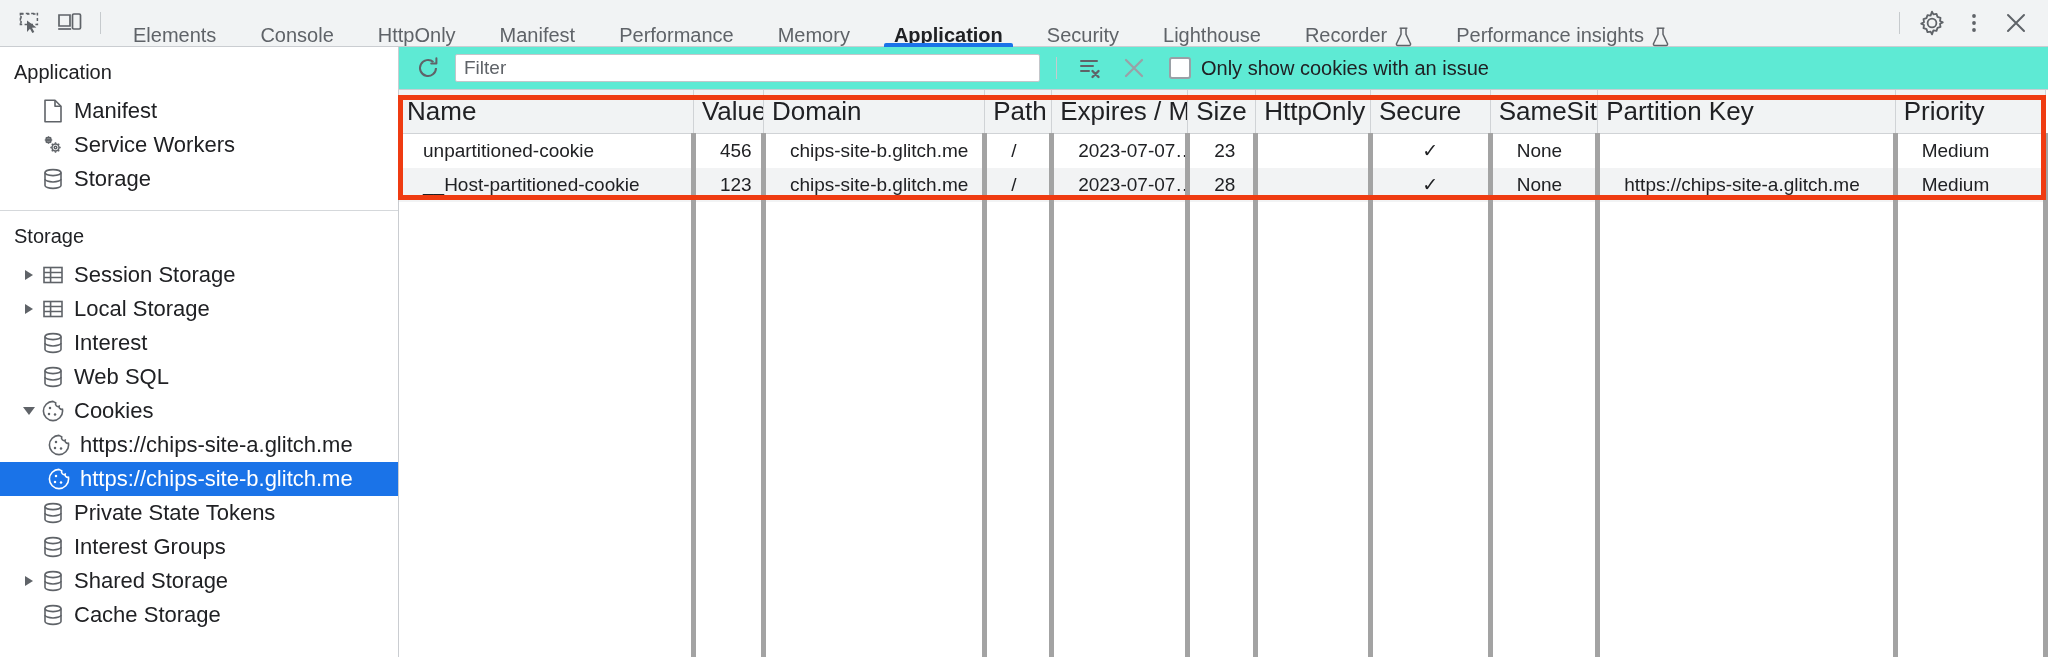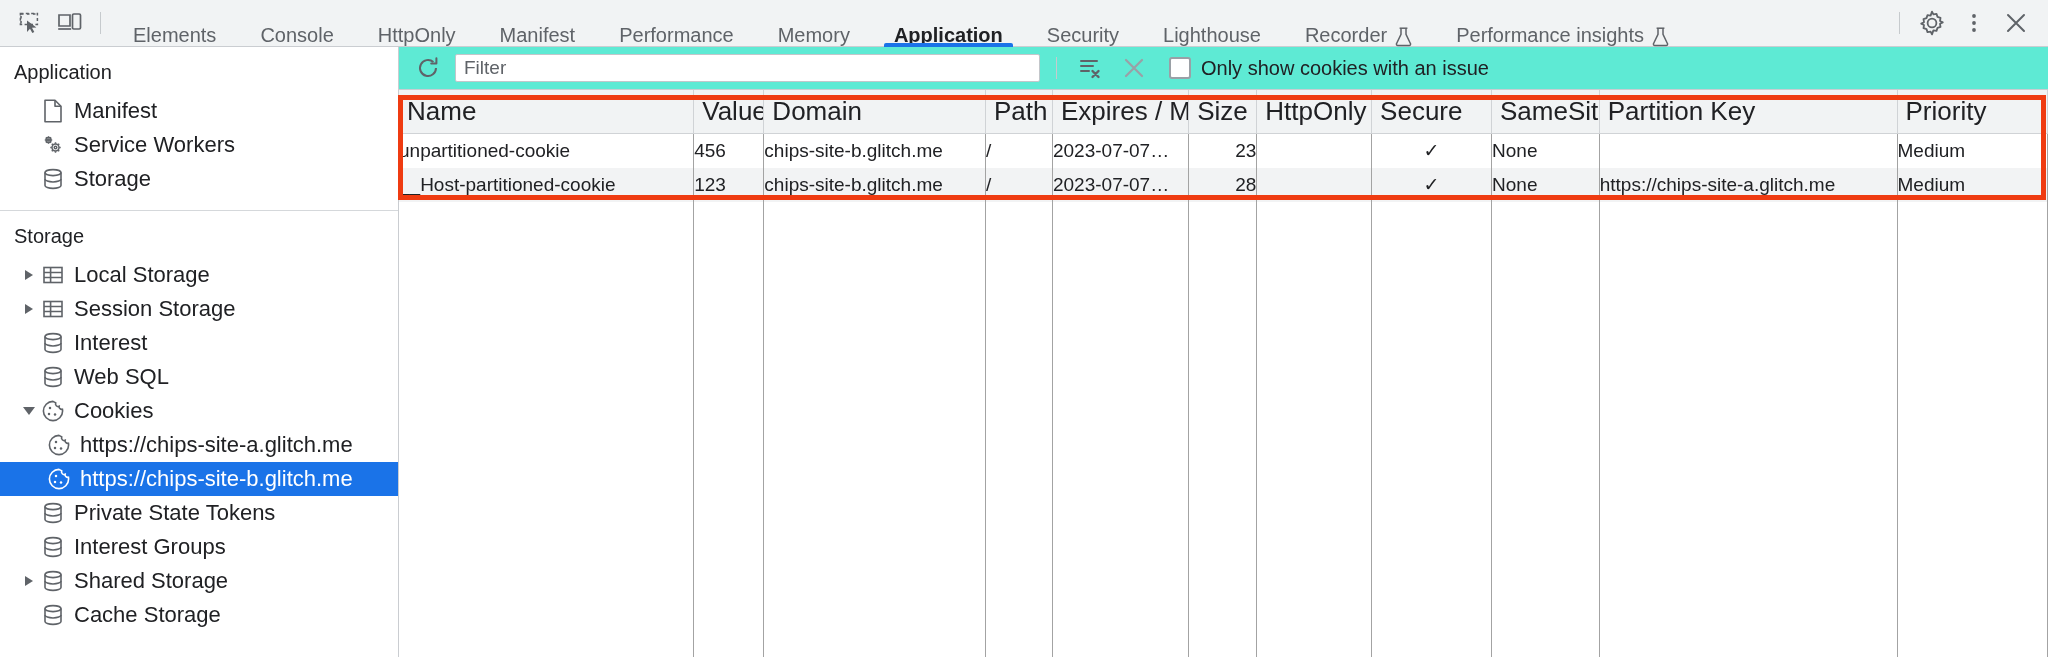--- a/index.html
+++ b/index.html
@@ -123,23 +123,23 @@
   table.grid th {
     background: #f1f3f4;
     border-right: 1px solid #d0d3d6;
     border-bottom: 1px solid #d0d3d6;
     font-size: 26px; font-weight: normal; color: #202124;
     text-align: left; padding: 6px 8px; height: 36px;
     white-space: nowrap; overflow: hidden;
     cursor: pointer;
   }
   table.grid td {
-    border-right: 1px solid #a3a3a3;
+    border-right: 5px solid #a3a3a3;
     font-size: 19px; color: #202124;
-    padding: 4px 0; height: 34px;
+    padding: 4px 24px; height: 34px;
     white-space: nowrap; overflow: hidden;
   }
   table.grid tr.row-odd td { background: #ffffff; }
   table.grid tr.row-even td { background: #f2f3f4; }
   td.num { text-align: right; }
   td.ctr { text-align: center; }
   td.name-cell { padding-left: 28px; }
 
   
   .red-box {
@@ -301,36 +301,36 @@
               <span class="tri"></span>
             </span>
           <span class="ico">
             <svg width="22" height="22" viewBox="0 0 22 22">
                 <g fill="none" stroke="#5f6368" stroke-width="1.6">
                   <rect x="2" y="3.5" width="18" height="15"></rect>
                   <path d="M2 8.5h18M2 13.5h18M8.6 3.5v15"></path>
                 </g>
               </svg>
           </span>
-          <span>Local Storage</span>
+          <span>Session Storage</span>
         </div>
 
         <div class="tree-item indent-1">
           <span class="tw">
               <span class="tri"></span>
             </span>
           <span class="ico">
             <svg width="22" height="22" viewBox="0 0 22 22">
                 <g fill="none" stroke="#5f6368" stroke-width="1.6">
                   <rect x="2" y="3.5" width="18" height="15"></rect>
                   <path d="M2 8.5h18M2 13.5h18M8.6 3.5v15"></path>
                 </g>
               </svg>
           </span>
-          <span>Session Storage</span>
+          <span>Local Storage</span>
         </div>
 
         <div class="tree-item indent-1">
           <span class="tw"></span>
           <span class="ico">
             <svg width="22" height="22" viewBox="0 0 22 22">
                 <g fill="none" stroke="#5f6368" stroke-width="1.6">
                   <ellipse cx="11" cy="4.6" rx="8" ry="3"></ellipse>
                   <path d="M3 4.6v12.8c0 1.65 3.58 3 8 3s8-1.35 8-3V4.6"></path>
                   <path d="M3 11c0 1.65 3.58 3 8 3s8-1.35 8-3"></path>

